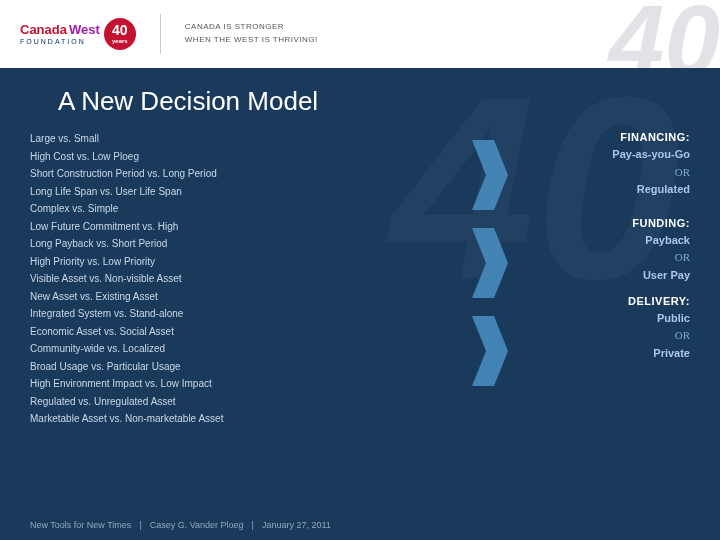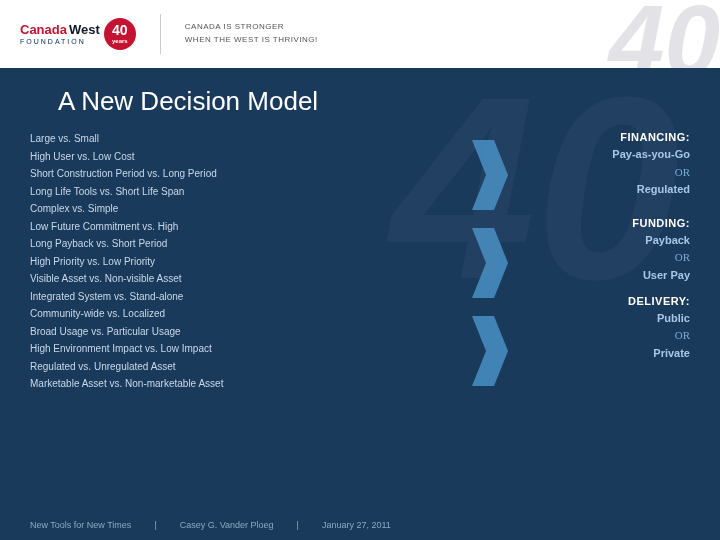--- a/index.html
+++ b/index.html
@@ -36,21 +36,21 @@
 
     .logo-text-canada {
       font-size: 13px;
       font-weight: bold;
       color: #c41230;
       line-height: 1.1;
     }
     .logo-text-west {
       font-size: 13px;
       font-weight: bold;
-      color: #0f172a;
+      color: #a21caf;
       line-height: 1.1;
     }
     .logo-text-foundation {
       font-size: 7px;
       color: #003366;
       letter-spacing: 2px;
       text-transform: uppercase;
     }
 
     .logo-badge {
@@ -174,21 +174,21 @@
     }
 
     
     .footer {
       position: absolute;
       bottom: 10px;
       left: 30px;
       right: 15px;
       display: flex;
       align-items: flex-end;
-      gap: 17px;
+      gap: 2px;
     }
 
     .footer-text {
       font-size: 9px;
       color: #8aaabf;
     }
 
     .footer-divider {
       margin: 0 6px;
       color: #8aaabf;
@@ -230,29 +230,31 @@
 <div class="main-content">
 
   <div class="watermark-forty">40</div>
 
   <div class="page-title">A New Decision Model</div>
 
   <div class="content-grid">
 
     <div class="left-list">
       <div class="list-item">Large vs. Small</div>
-      <div class="list-item">High User vs. Low Cost</div>
+      <div class="list-item">High Cost vs. Low Ploeg</div>
       <div class="list-item">Short Construction Period vs. Long Period</div>
-      <div class="list-item">Long Life Tools vs. Short Life Span</div>
+      <div class="list-item">Long Life Span vs. User Life Span</div>
       <div class="list-item">Complex vs. Simple</div>
       <div class="list-item">Low Future Commitment vs. High</div>
       <div class="list-item">Long Payback vs. Short Period</div>
       <div class="list-item">High Priority vs. Low Priority</div>
       <div class="list-item">Visible Asset vs. Non-visible Asset</div>
+      <div class="list-item">New Asset vs. Existing Asset</div>
       <div class="list-item">Integrated System vs. Stand-alone</div>
+      <div class="list-item">Economic Asset vs. Social Asset</div>
       <div class="list-item">Community-wide vs. Localized</div>
       <div class="list-item">Broad Usage vs. Particular Usage</div>
       <div class="list-item">High Environment Impact vs. Low Impact</div>
       <div class="list-item">Regulated vs. Unregulated Asset</div>
       <div class="list-item">Marketable Asset vs. Non-marketable Asset</div>
     </div>
 
     <div style="display:flex;flex-direction:column;align-items:center;justify-content:space-around;height:264px;padding-top:0;">
 
       <svg width="36" height="70" viewBox="0 0 36 70">

